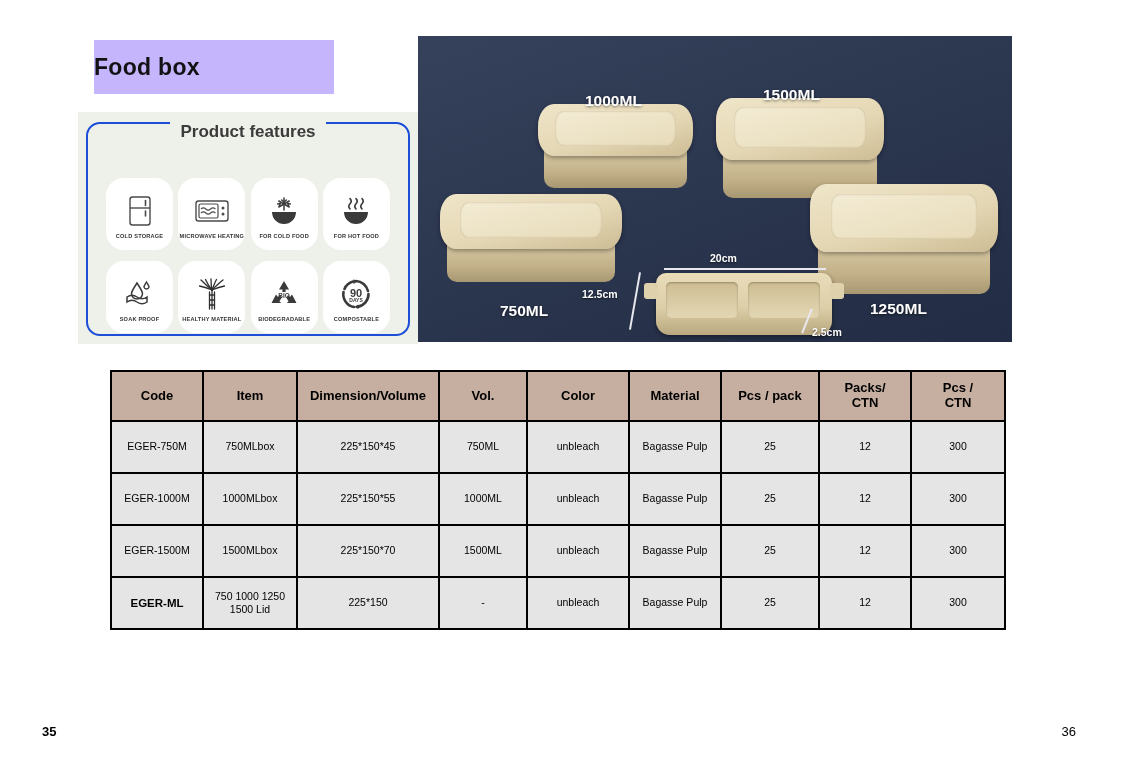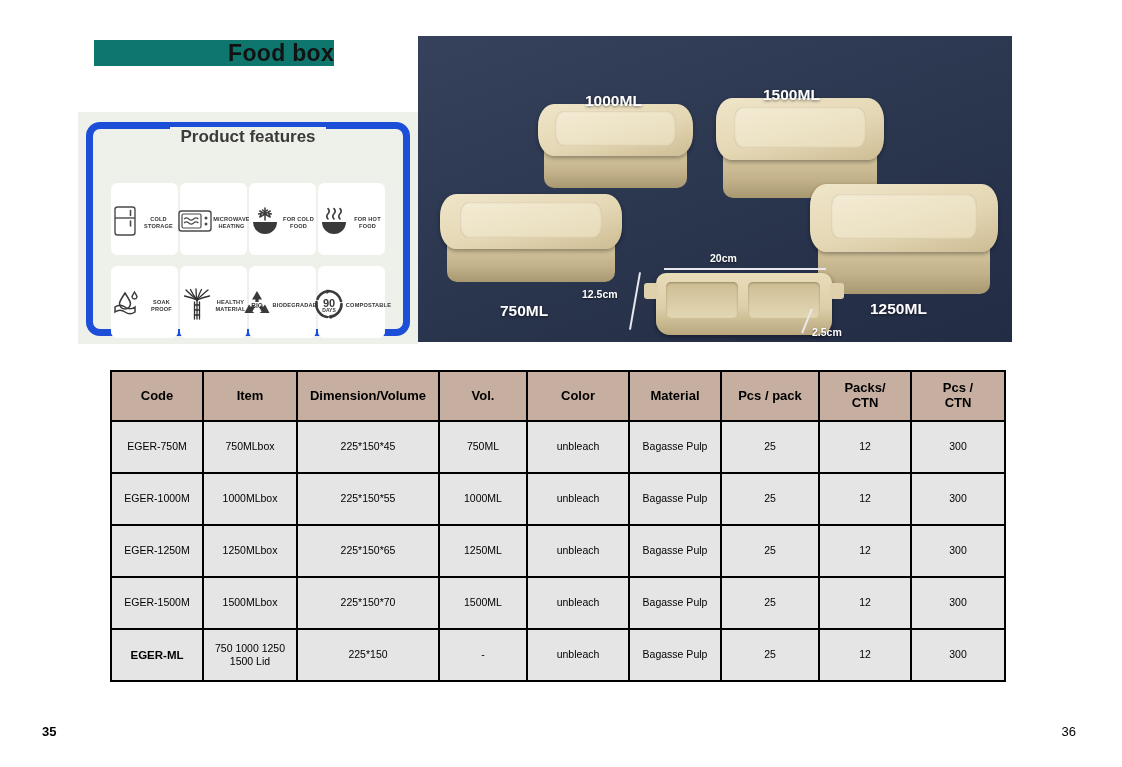--- a/index.html
+++ b/index.html
@@ -14,25 +14,25 @@
     font-family: "Liberation Sans", sans-serif;
     overflow: hidden;
   }
 
   
   #title-banner {
     position: absolute;
     left: 94px;
     top: 40px;
     width: 240px;
-    height: 26px;
-    background: #0f766e;
+    height: 54px;
+    background: #c4b5fd;
     display: flex;
     align-items: center;
-    justify-content: flex-end;
+    justify-content: flex-start;
   }
   #title-banner .title-text {
     font-size: 23px;
     font-weight: bold;
     color: #121212;
     letter-spacing: 0.3px;
   }
 
   
   #features-panel {
@@ -42,21 +42,21 @@
     width: 340px;
     height: 232px;
     background: #eef0ea;
   }
   #features-inner {
     position: absolute;
     left: 8px;
     top: 10px;
     right: 8px;
     bottom: 8px;
-    border: 7px solid #1d4ed8;
+    border: 2px solid #1d4ed8;
     border-radius: 14px;
   }
   #features-title {
     position: absolute;
     left: 0;
     right: 0;
     top: -2px;
     text-align: center;
     font-size: 17px;
     font-weight: bold;
@@ -73,23 +73,23 @@
     display: flex;
     justify-content: space-between;
   }
   #feature-row-1 { top: 54px; }
   #feature-row-2 { top: 137px; }
 
   .feature-card {
     width: 67px;
     height: 72px;
     background: #ffffff;
-    border-radius: 6px;
+    border-radius: 18px;
     display: flex;
-    flex-direction: row;
+    flex-direction: column;
     align-items: center;
     justify-content: center;
     box-sizing: border-box;
     padding-top: 4px;
   }
   .feature-icon {
     height: 38px;
     display: flex;
     align-items: center;
     justify-content: center;
@@ -501,34 +501,20 @@
         </td>
       <td>225*150*55</td>
       <td>1000ML</td>
       <td>unbleach</td>
       <td>Bagasse Pulp</td>
       <td>25</td>
       <td>12</td>
       <td>300</td>
     </tr>
     <tr>
-      <td>EGER-1250M</td>
-      <td>
-          <div>1250MLbox</div>
-          <div></div>
-        </td>
-      <td>225*150*65</td>
-      <td>1250ML</td>
-      <td>unbleach</td>
-      <td>Bagasse Pulp</td>
-      <td>25</td>
-      <td>12</td>
-      <td>300</td>
-    </tr>
-    <tr>
       <td>EGER-1500M</td>
       <td>
           <div>1500MLbox</div>
           <div></div>
         </td>
       <td>225*150*70</td>
       <td>1500ML</td>
       <td>unbleach</td>
       <td>Bagasse Pulp</td>
       <td>25</td>

